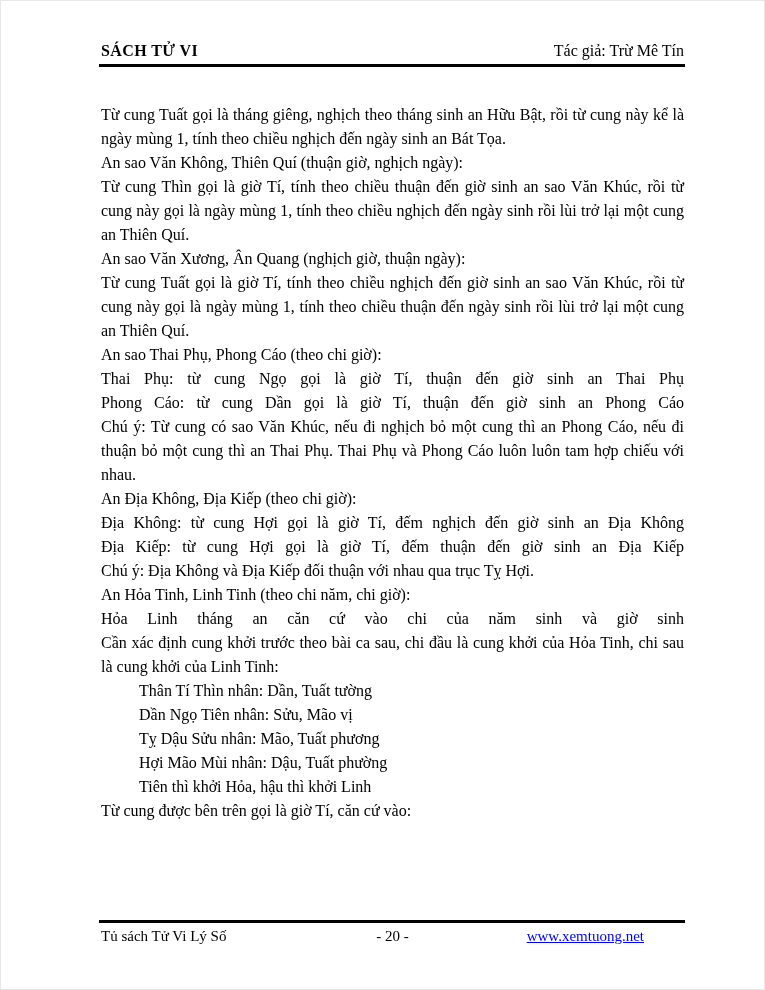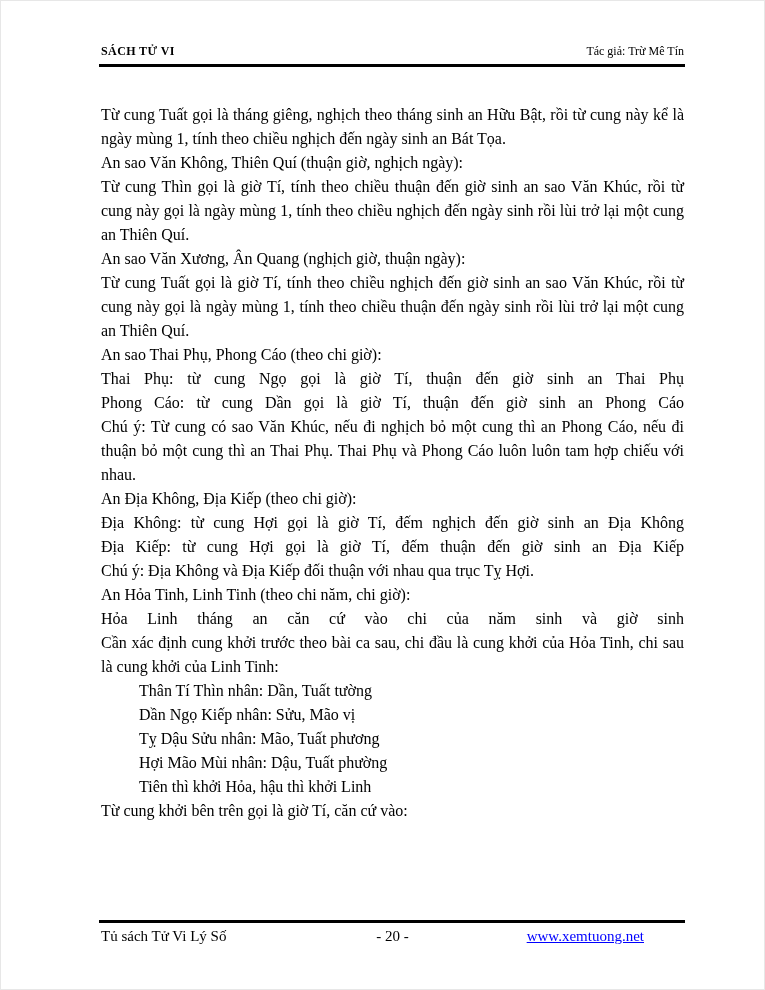--- a/index.html
+++ b/index.html
@@ -9,21 +9,21 @@
     background:#ffffff;
     font-family:"Liberation Serif","DejaVu Serif",serif;
     color:#000;
     box-sizing:border-box;
     border:1px solid #e7e7e7;
     overflow:hidden;
   }
   .header {
     position:absolute; top:40px; left:100px; right:80px;
     display:flex; justify-content:space-between; align-items:baseline;
-    font-size:12px; line-height:20px;
+    font-size:16px; line-height:20px;
   }
   .header .book-title { font-weight:bold; letter-spacing:0.4px; }
   .rule {
     position:absolute; left:98px; right:79px; height:3px; background:#000;
   }
   .rule.top { top:63px; }
   .rule.bottom { top:919px; }
   .content {
     position:absolute; top:102px; left:100px; right:80px;
     font-size:16px; line-height:24px;
@@ -72,27 +72,27 @@
     <div class="ln jl">Địa Không: từ cung Hợi gọi là giờ Tí, đếm nghịch đến giờ sinh an Địa Không</div>
     <div class="ln jl">Địa Kiếp: từ cung Hợi gọi là giờ Tí, đếm thuận đến giờ sinh an Địa Kiếp</div>
     <div class="ln">Chú ý: Địa Không và Địa Kiếp đối thuận với nhau qua trục Tỵ Hợi.</div>
 
     <div class="ln heading">An Hỏa Tinh, Linh Tinh (theo chi năm, chi giờ):</div>
     <div class="ln jl">Hỏa Linh tháng an căn cứ vào chi của năm sinh và giờ sinh</div>
     <p class="just">Cần xác định cung khởi trước theo bài ca sau, chi đầu là cung khởi của Hỏa Tinh, chi sau là cung khởi của Linh Tinh:</p>
 
     <div class="verse">
       <div class="ln">Thân Tí Thìn nhân: Dần, Tuất tường</div>
-      <div class="ln">Dần Ngọ Kiếp nhân: Sửu, Mão vị</div>
+      <div class="ln">Dần Ngọ Tiên nhân: Sửu, Mão vị</div>
       <div class="ln">Tỵ Dậu Sửu nhân: Mão, Tuất phương</div>
       <div class="ln">Hợi Mão Mùi nhân: Dậu, Tuất phường</div>
       <div class="ln">Tiên thì khởi Hỏa, hậu thì khởi Linh</div>
     </div>
 
-    <div class="ln">Từ cung khởi bên trên gọi là giờ Tí, căn cứ vào:</div>
+    <div class="ln">Từ cung được bên trên gọi là giờ Tí, căn cứ vào:</div>
 
   </div>
 
   <div class="rule bottom"></div>
 
   <div class="footer">
     <span class="mid">- 20 -</span>
     <span>Tủ sách Tử Vi Lý Số</span>
     <span class="site">
       <a href="#" style="color: rgb(0, 0, 255); margin-top: 41px;">www.xemtuong.net</a>

